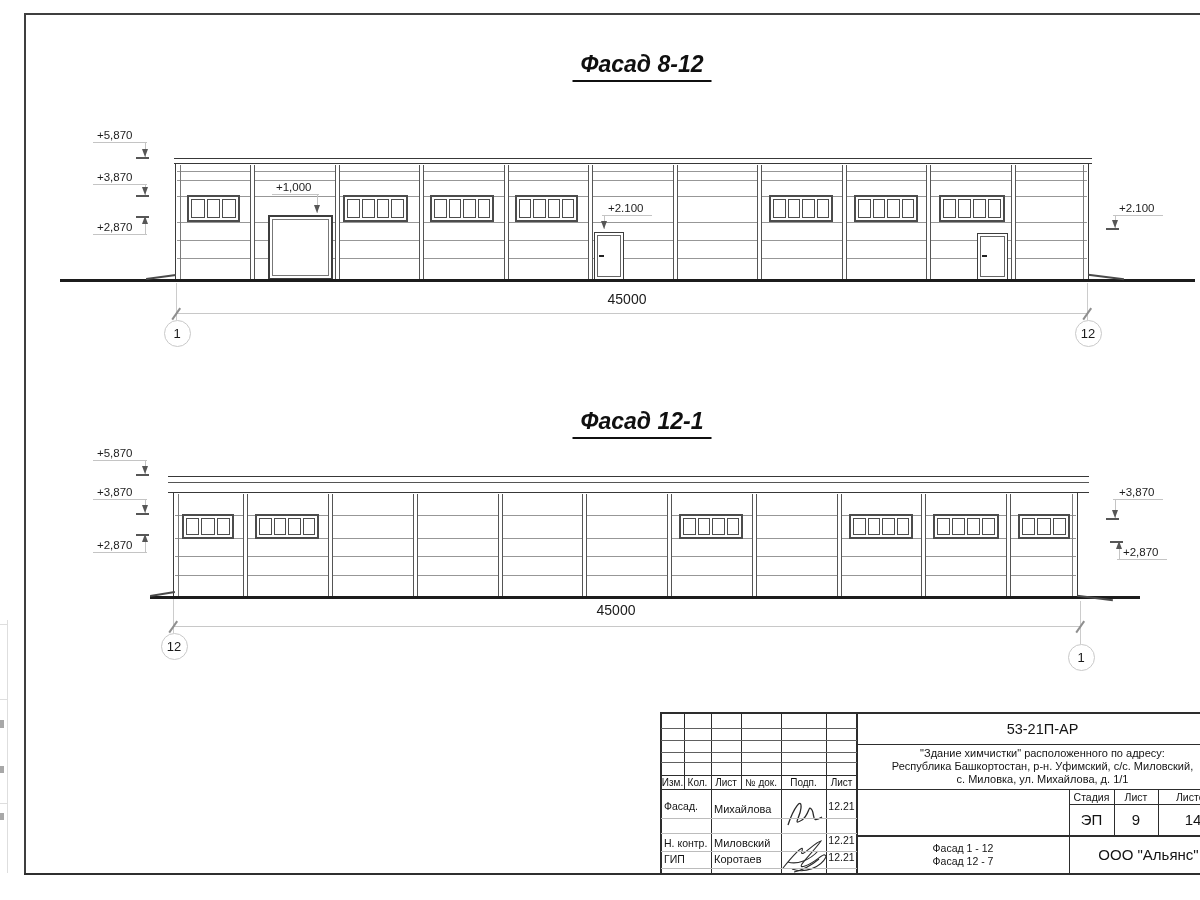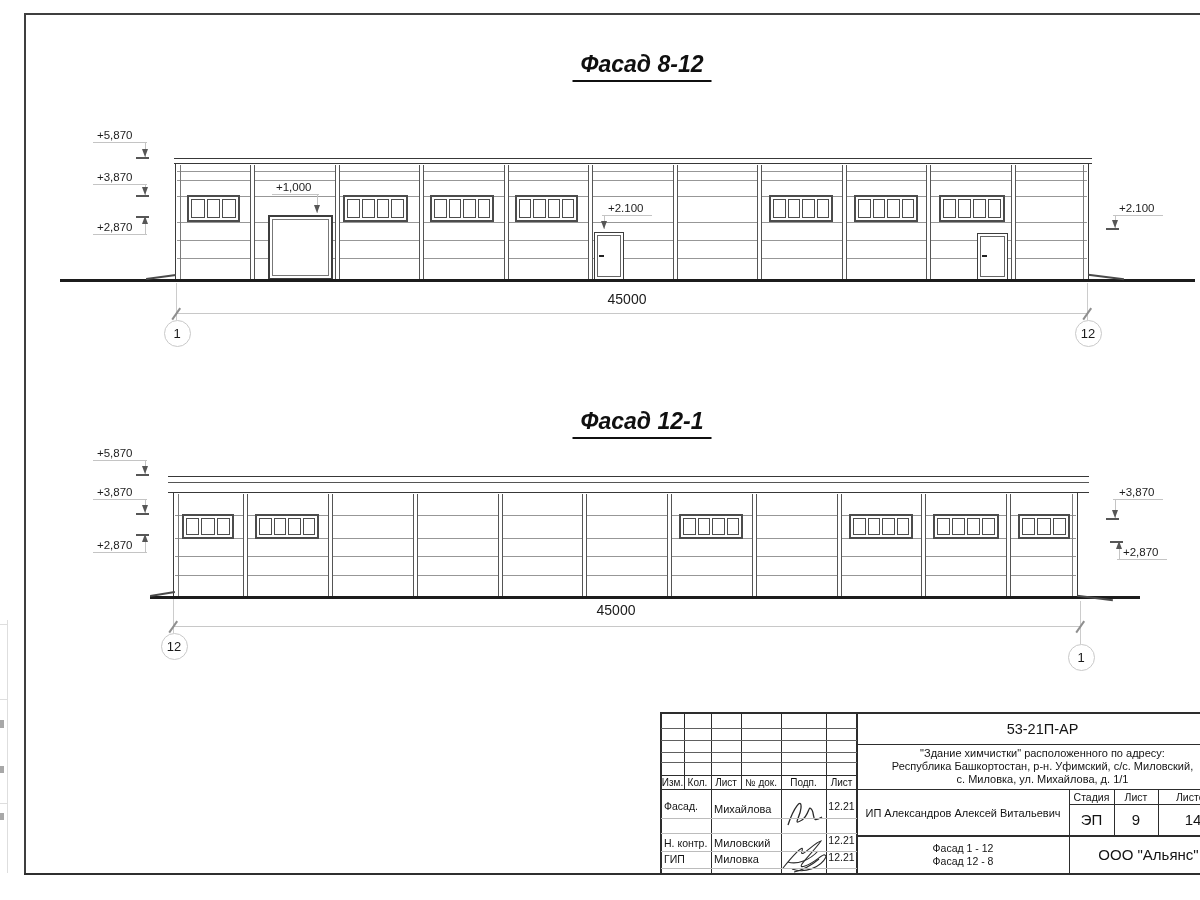--- a/index.html
+++ b/index.html
@@ -31,43 +31,42 @@
 
   <div class="cell cl" style="left:661px;top:796px;width:52px;height:20px;font-size:10.5px">Фасад.</div>
   <div class="cell cl" style="left:711px;top:800px;width:70px;height:18px;font-size:11px">Михайлова</div>
   <div class="cell" style="left:826px;top:798px;width:31px;height:16px;font-size:10.5px">12.21</div>
 
   <div class="cell cl" style="left:661px;top:834px;width:52px;height:17px;font-size:10.5px">Н. контр.</div>
   <div class="cell cl" style="left:711px;top:834px;width:70px;height:17px;font-size:11px">Миловский</div>
   <div class="cell" style="left:826px;top:832px;width:31px;height:16px;font-size:10.5px">12.21</div>
 
   <div class="cell cl" style="left:661px;top:851px;width:52px;height:16px;font-size:10.5px">ГИП</div>
-  <div class="cell cl" style="left:711px;top:851px;width:70px;height:16px;font-size:11px">Миловка</div>
+  <div class="cell cl" style="left:711px;top:851px;width:70px;height:16px;font-size:11px">Коротаев</div>
   <div class="cell" style="left:826px;top:849px;width:31px;height:16px;font-size:10.5px">12.21</div>
 
   <div class="cell" style="left:857px;top:713px;width:371px;height:31px;font-size:14.5px">53-21П-АР</div>
 
   <div class="cell col" style="left:857px;top:744px;width:371px;height:45px;font-size:11px">
     <div>"Здание химчистки" расположенного по адресу:</div>
     <div>Республика Башкортостан, р-н. Уфимский, с/с. Миловский,</div>
     <div>с. Миловка, ул. Михайлова, д. 1/1</div>
   </div>
 
-  <div class="cell" style="left:857px;top:790px;width:212px;height:46px;font-size:11px">ИП Александров Алексей Витальевич</div>
 
   <div class="cell" style="left:1069px;top:790px;width:45px;height:14px;font-size:10.5px">Стадия</div>
   <div class="cell" style="left:1114px;top:790px;width:44px;height:14px;font-size:10.5px">Лист</div>
   <div class="cell" style="left:1158px;top:790px;width:70px;height:14px;font-size:10.5px">Листов</div>
   <div class="cell" style="left:1069px;top:804px;width:45px;height:31px;font-size:15px">ЭП</div>
   <div class="cell" style="left:1114px;top:804px;width:44px;height:31px;font-size:15px">9</div>
   <div class="cell" style="left:1158px;top:804px;width:70px;height:31px;font-size:15px">14</div>
 
   <div class="cell col" style="left:857px;top:836px;width:212px;height:37px;font-size:10.5px">
     <div>Фасад 1 - 12</div>
-    <div>Фасад 12 - 8</div>
+    <div>Фасад 12 - 7</div>
   </div>
   <div class="cell" style="left:1069px;top:836px;width:159px;height:37px;font-size:15px">ООО "Альянс"</div>
 
   <svg style="position:absolute;left:785px;top:795px" width="42" height="36" viewBox="0 0 42 36">
     <path d="M3 30 C9 12 17 2 16 13 C15 23 7 31 17 25 C25 19 23 9 27 15 C30 20 26 29 37 22" fill="none" stroke="#2a2a2a" stroke-width="1.3"></path>
   </svg>
   <svg style="position:absolute;left:779px;top:834px" width="52" height="40" viewBox="0 0 52 40">
     <path d="M4 34 C12 24 26 8 23 17 C20 26 36 8 42 7 C33 20 14 36 26 32 C38 28 46 16 47 23 C42 33 26 40 13 35" fill="none" stroke="#2a2a2a" stroke-width="1.1"></path>
     <path d="M9 28 C18 31 31 26 39 17 M15 38 C24 36 34 30 40 25" fill="none" stroke="#2a2a2a" stroke-width="1.1"></path>
   </svg>

